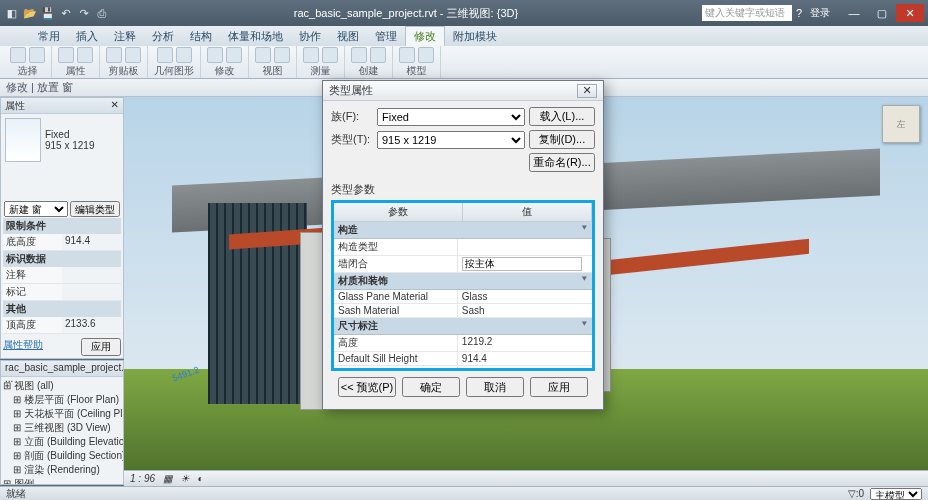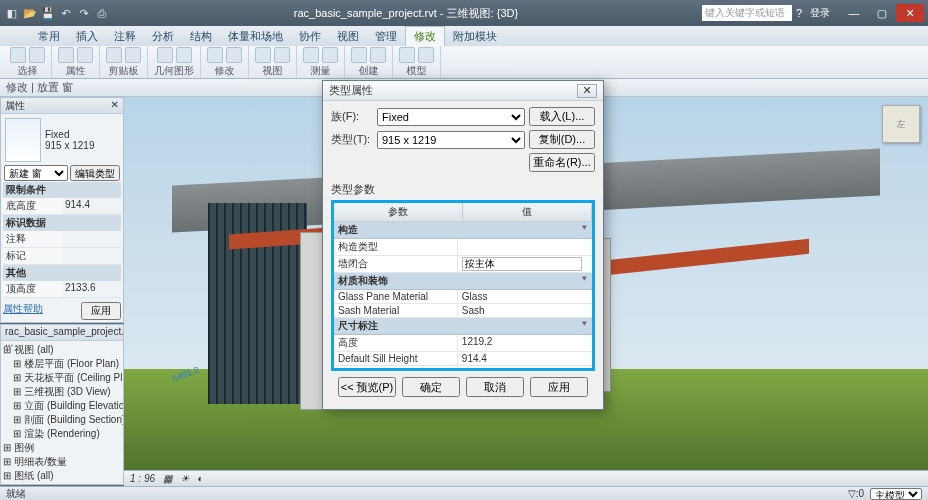--- a/index.html
+++ b/index.html
@@ -28,21 +28,21 @@
 .options-bar { height: 18px; background: linear-gradient(#f0f3f6,#dde5eb); border-bottom: 1px solid #b4c2cf; font-size: 11px; padding: 1px 6px; color: #556; }
 
 .main { position: absolute; top: 97px; left: 0; right: 0; bottom: 14px; display: flex; }
 
 .left-panels { width: 124px; display: flex; flex-direction: column; }
 .panel { background: #f0f3f6; border: 1px solid #b4c2cf; margin-bottom: 1px; display: flex; flex-direction: column; }
 .panel-header { height: 16px; background: linear-gradient(#e8eef3,#d5dfe7); font-size: 10px; padding: 1px 4px; border-bottom: 1px solid #c0ccdb; display: flex; justify-content: space-between; }
 .panel-body { padding: 2px; font-size: 10px; overflow: hidden; }
 .thumb-box { height: 48px; display: flex; align-items: center; gap: 4px; padding: 2px; }
 .thumb { width: 36px; height: 44px; border: 1px solid #b4c2cf; background: linear-gradient(#e8f2f9,#fff); }
-.type-row { display: flex; gap: 2px; padding: 1px; }
+.type-row { display: flex; gap: 2px; padding: 1px; margin-top: 36px; }
 .type-row select { flex: 1; font-size: 10px; height: 16px; }
 .type-row button { font-size: 10px; height: 16px; padding: 0 3px; }
 .prop-grid .sect { background: #d0dce6; font-size: 10px; padding: 1px 3px; font-weight: bold; }
 .prop-grid .row { display: flex; border-bottom: 1px solid #e0e6ec; }
 .prop-grid .row .k { width: 50%; padding: 1px 3px; background: #f6f8fa; }
 .prop-grid .row .v { width: 50%; padding: 1px 3px; }
 .panel-footer { display: flex; justify-content: space-between; padding: 2px; }
 .panel-footer a { color: #2a6fb5; font-size: 10px; text-decoration: underline; }
 .panel-footer button { font-size: 10px; padding: 0 8px; }
 

